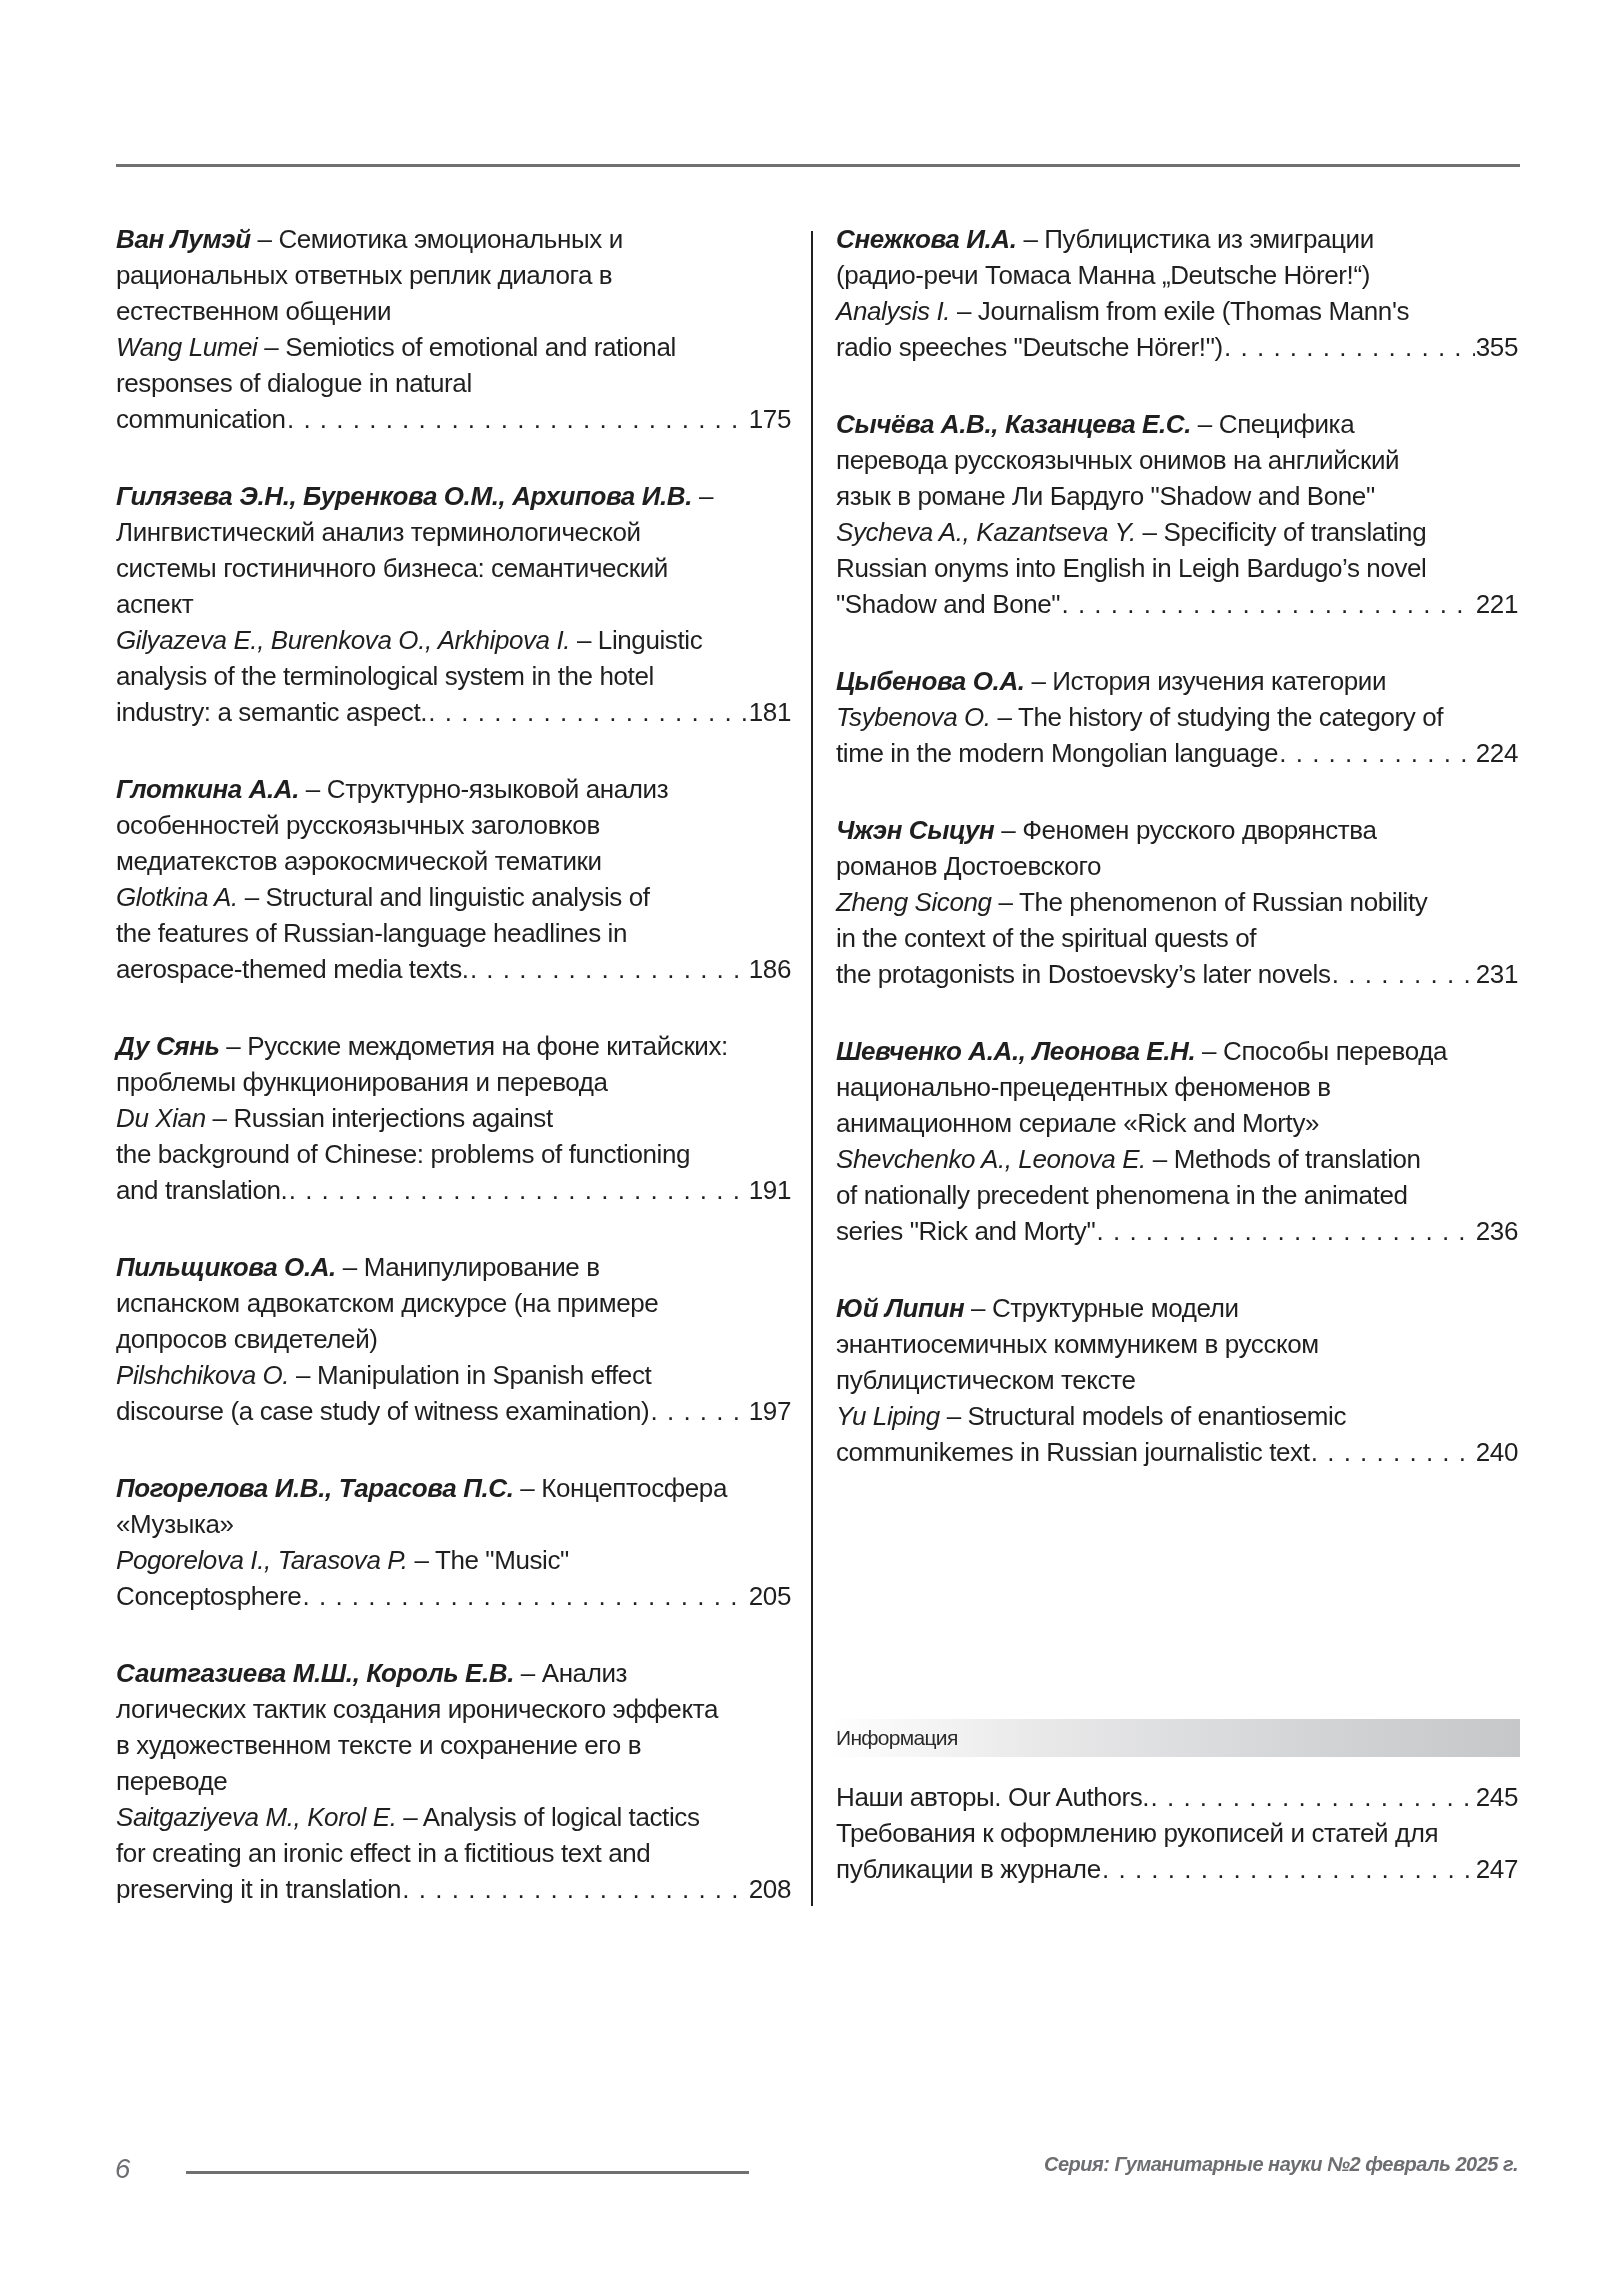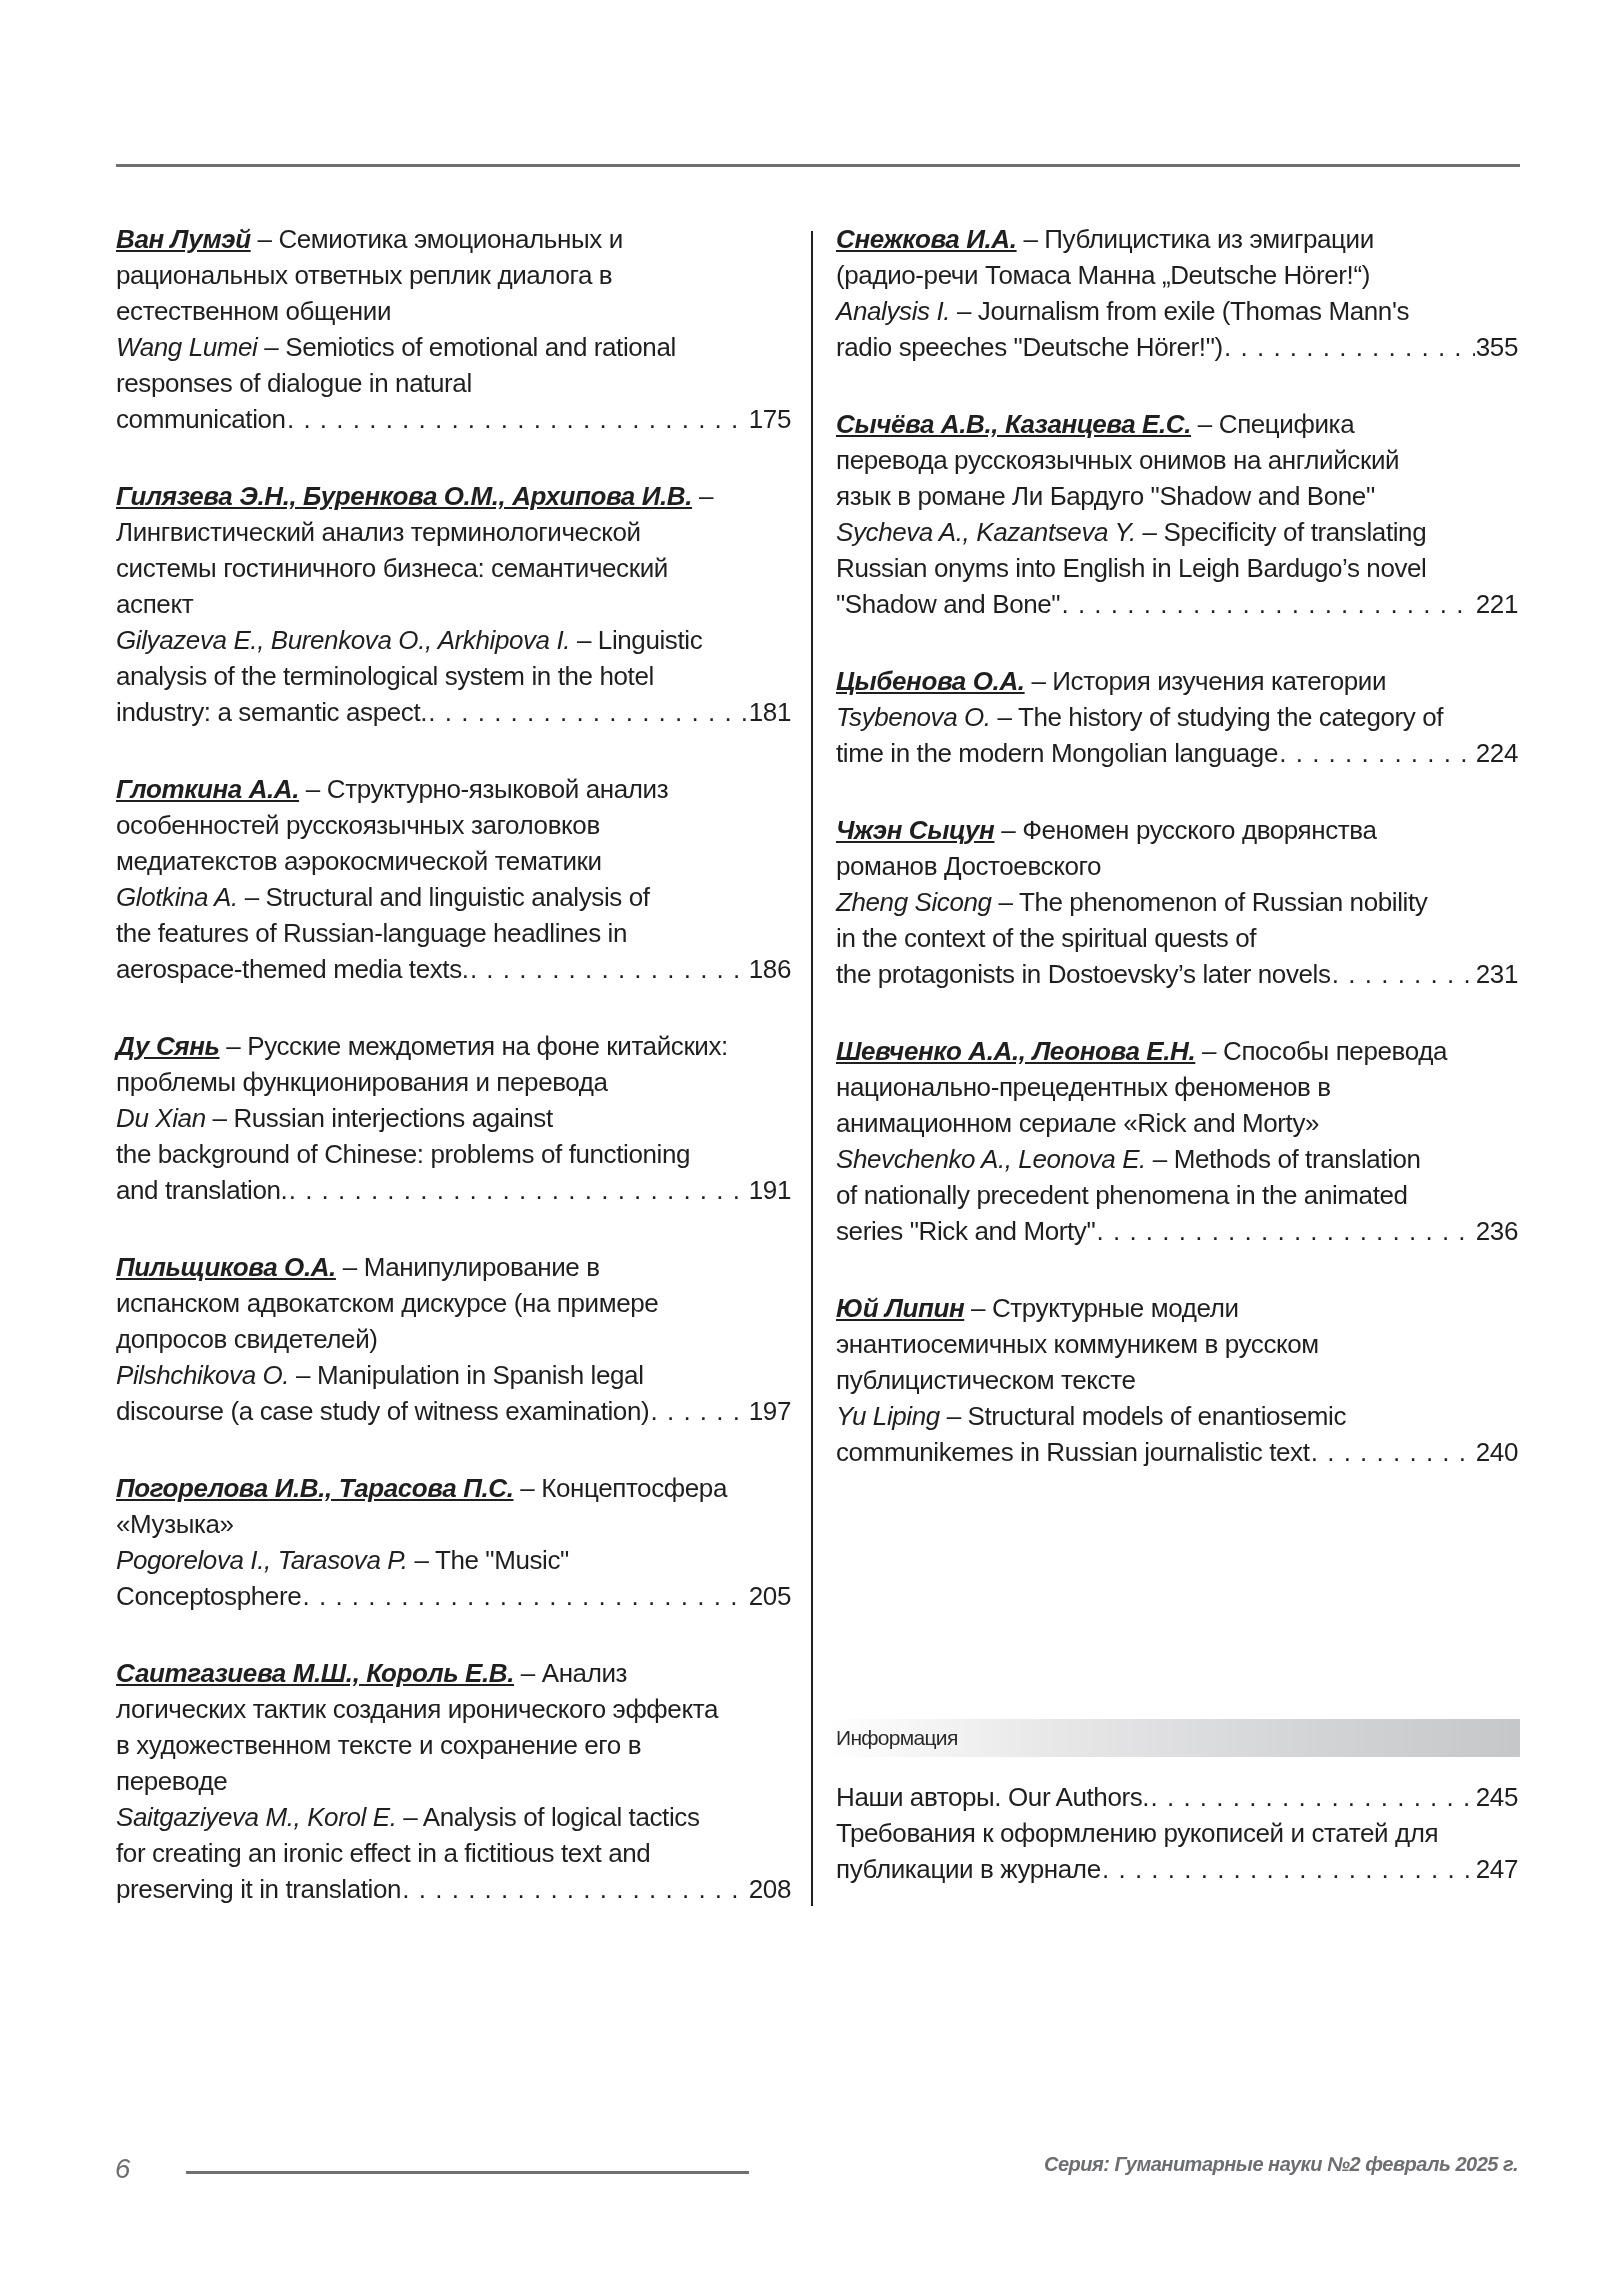--- a/index.html
+++ b/index.html
@@ -5,21 +5,21 @@
   html, body { margin: 0; padding: 0; background: #ffffff; }
   body { width: 1623px; height: 2295px; position: relative; overflow: hidden;
          font-family: "Liberation Sans", "DejaVu Sans", sans-serif; color: #1f1f1f; }
   .top-rule { position: absolute; left: 116px; top: 164px; width: 1404px; height: 3.3px; background: #707070; }
   .col { position: absolute; top: 221px; }
   .col-left { left: 116px; width: 675px; }
   .col-right { left: 836px; width: 682px; }
   .col-divider { position: absolute; left: 811px; top: 231px; width: 2px; height: 1675px; background: #1f1f1f; }
   .entry { margin-bottom: 41px; }
   .line { font-size: 26px; line-height: 36px; white-space: nowrap; letter-spacing: -0.4px; }
-  .author-ru { font-weight: bold; font-style: italic; text-decoration: underline; }
+  .author-ru { font-weight: bold; font-style: italic; }
   .author-en { font-style: italic; }
   .leader-line { display: flex; align-items: baseline; }
   .leader-line .txt { flex: 0 0 auto; }
   .leader-line .dots { flex: 1 1 auto; overflow: hidden; white-space: nowrap; letter-spacing: 4.6px; margin: 0 1.3px; }
   .leader-line .dots::before { content: ". . . . . . . . . . . . . . . . . . . . . . . . . . . . . . . . . . . . . . . . . . . . . . . . . . . . . . . . . . . . . . . . . . . . . . . . . . . . . . . . . . . . . . . . . . . . . ."; letter-spacing: 0; word-spacing: 2px; }
   .leader-line .page { flex: 0 0 auto; }
   .section-band { position: absolute; left: 826px; top: 1719px; width: 694px; height: 38px;
                   background: linear-gradient(to right, #ffffff 0%, #e9e9ea 30%, #d3d4d6 70%, #c6c7c9 100%); }
   .section-title { position: absolute; left: 836px; top: 1717px; font-size: 21px; line-height: 41px;
                    font-weight: normal; color: #2a2a2a; letter-spacing: -0.7px; }
@@ -80,21 +80,21 @@
       <div class="line leader-line">
         <span class="txt"><span>and translation.</span></span>
         <span class="dots"></span>
         <span class="page">191</span>
       </div>
     </div>
     <div class="entry">
       <div class="line"><span class="txt"><span class="author-ru">Пильщикова О.А.</span><span> – Манипулирование в</span></span></div>
       <div class="line"><span class="txt"><span>испанском адвокатском дискурсе (на примере</span></span></div>
       <div class="line"><span class="txt"><span>допросов свидетелей)</span></span></div>
-      <div class="line"><span class="txt"><span class="author-en">Pilshchikova O.</span><span> – Manipulation in Spanish legal</span></span></div>
+      <div class="line"><span class="txt"><span class="author-en">Pilshchikova O.</span><span> – Manipulation in Spanish effect</span></span></div>
       <div class="line leader-line">
         <span class="txt"><span>discourse (a case study of witness examination)</span></span>
         <span class="dots"></span>
         <span class="page">197</span>
       </div>
     </div>
     <div class="entry">
       <div class="line"><span class="txt"><span class="author-ru">Погорелова И.В., Тарасова П.С.</span><span> – Концептосфера</span></span></div>
       <div class="line"><span class="txt"><span>«Музыка»</span></span></div>
       <div class="line"><span class="txt"><span class="author-en">Pogorelova I., Tarasova P.</span><span> – The "Music"</span></span></div>

